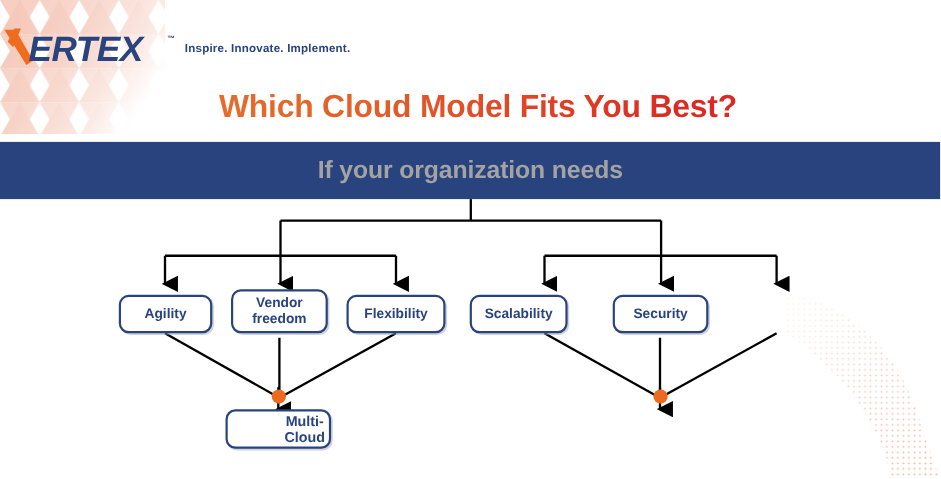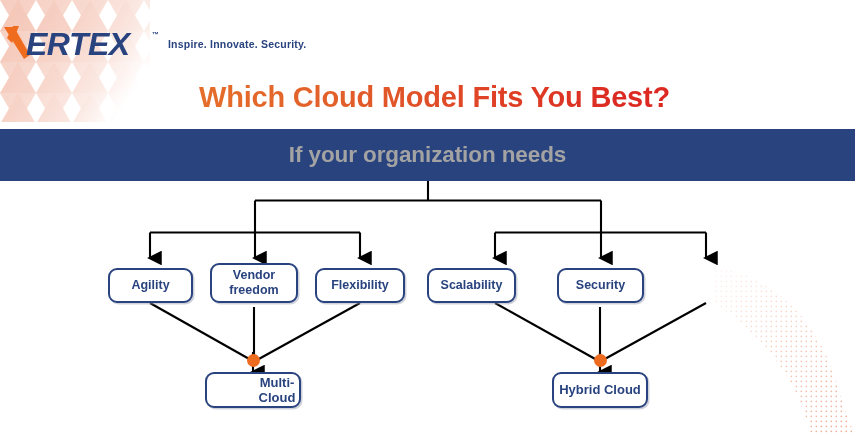--- a/index.html
+++ b/index.html
@@ -184,21 +184,21 @@
 
   <div class="logo-wrap">
     <svg class="logo-mark" width="168" height="36" viewBox="0 0 168 36">
 
       <path d="M4 2 L14 2 L30 30 L24 34 Z" fill="#ef6c1f"></path>
       <path d="M13 1 L19 1 L12 18 L7 13 Z" fill="#ef6c1f"></path>
 
       <text x="26" y="30" font-family="'Liberation Sans', sans-serif" font-size="32" font-weight="700" font-style="italic" fill="#29437f" letter-spacing="-0.5">ERTEX</text>
       <text x="152" y="12" font-family="'Liberation Sans', sans-serif" font-size="7" font-weight="700" fill="#29437f">™</text>
     </svg>
-    <div class="logo-tagline">Inspire. Innovate. Security.</div>
+    <div class="logo-tagline">Inspire. Innovate. Implement.</div>
   </div>
 
   <div class="page-title">Which Cloud Model Fits You Best?</div>
 
   <div class="banner">
     <div class="banner-text">If your organization needs</div>
   </div>
 
   <svg class="connectors" viewBox="0 0 855 435">
     <defs>
@@ -272,17 +272,14 @@
 
   <div class="node" style="left:557px; top:268px; width:87px; height:35px;">
     <span>Security</span>
   </div>
 
 
   <div class="node outcome" style="left:205px; top:372px; width:96px; height:36px;padding-left:48px;">
     <span>Multi-Cloud</span>
   </div>
 
-  <div class="node outcome" style="left:552px; top:372px; width:96px; height:36px;">
-    <span>Hybrid Cloud</span>
-  </div>
 
 </div>
 
 </body></html>

